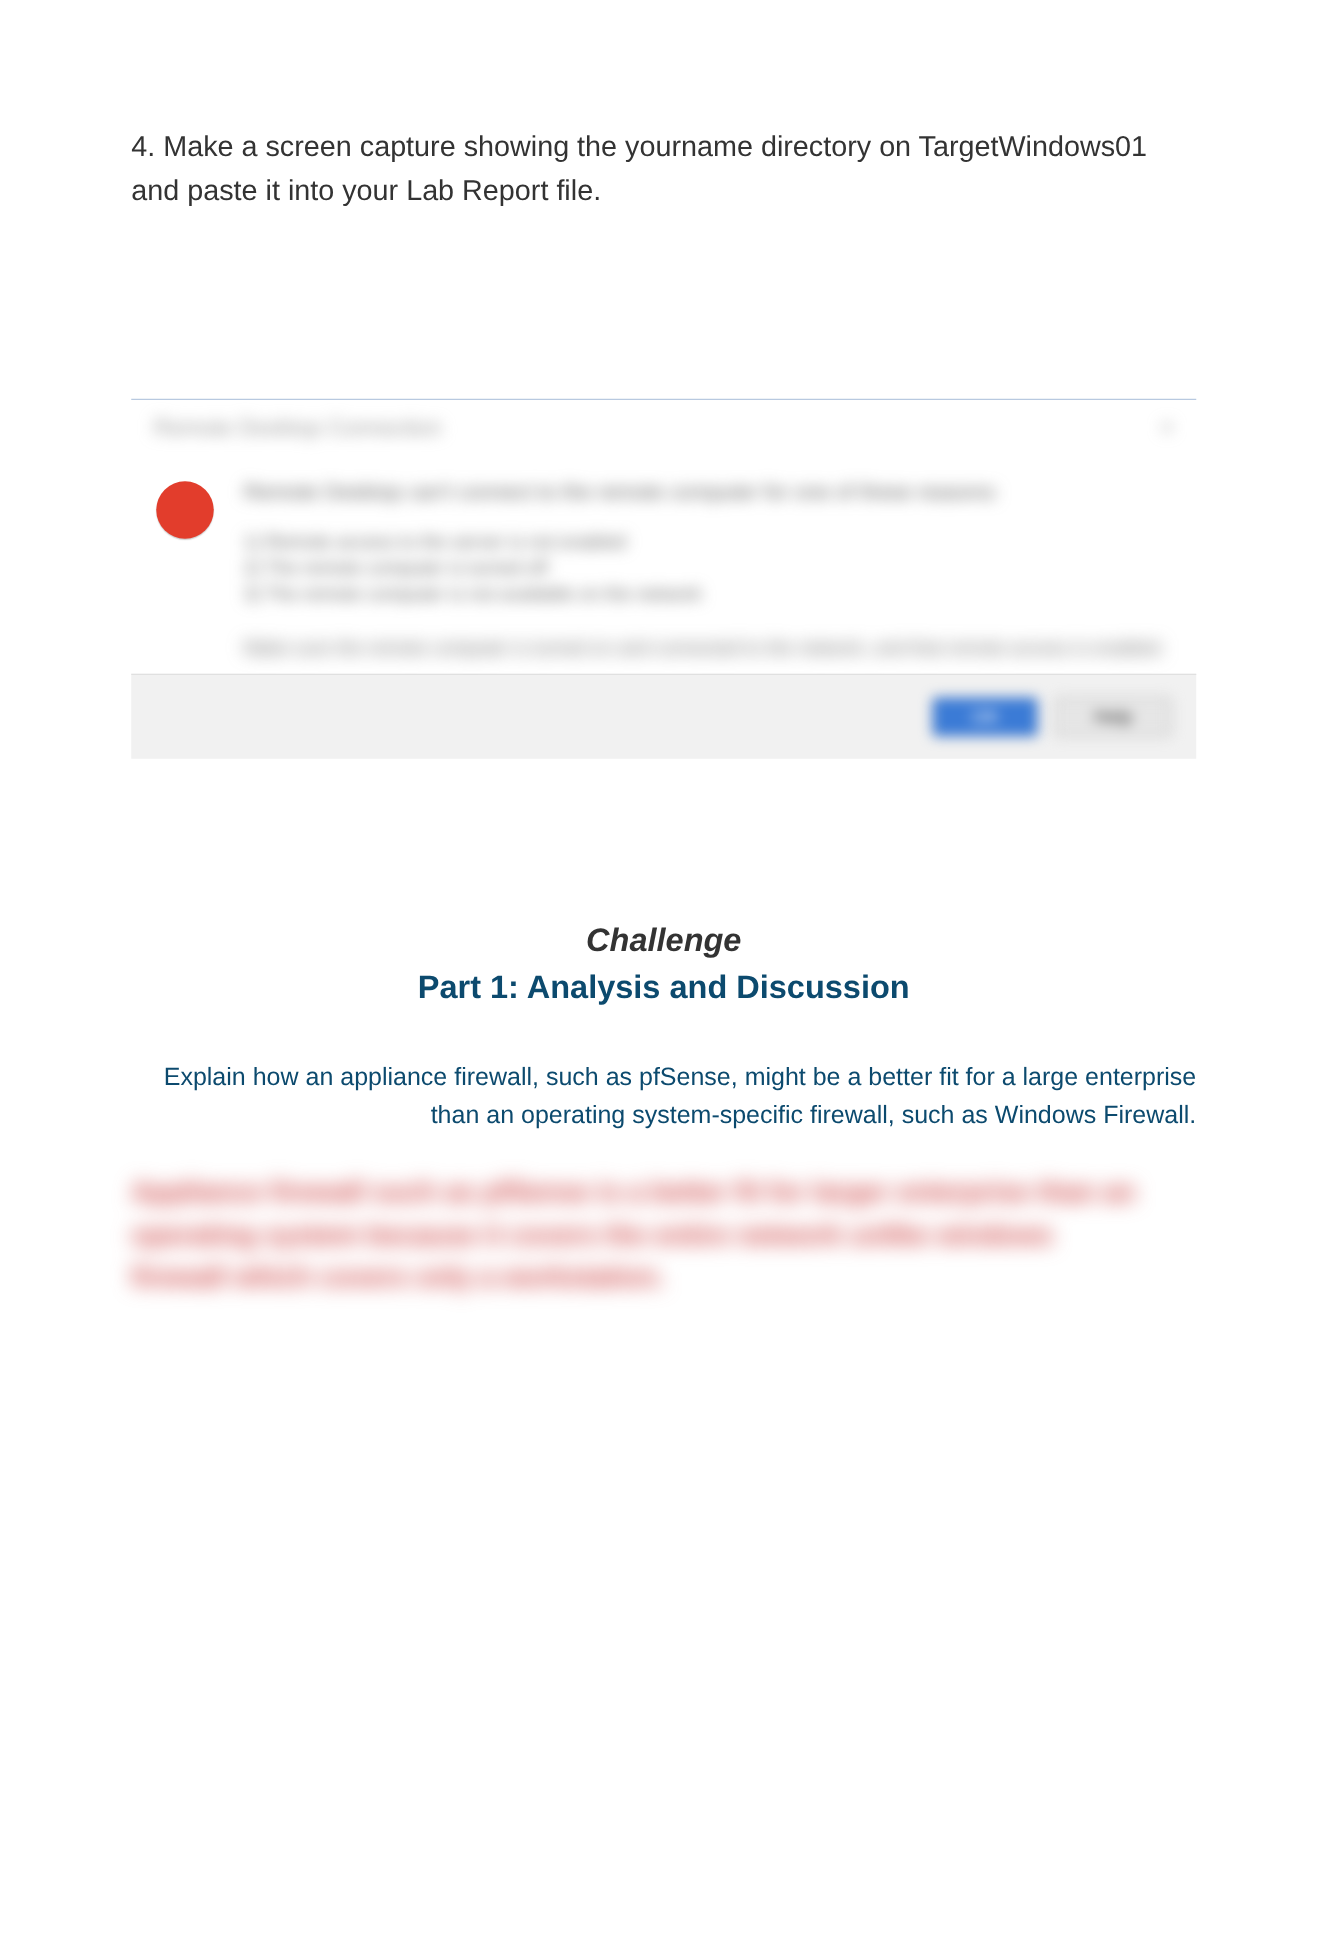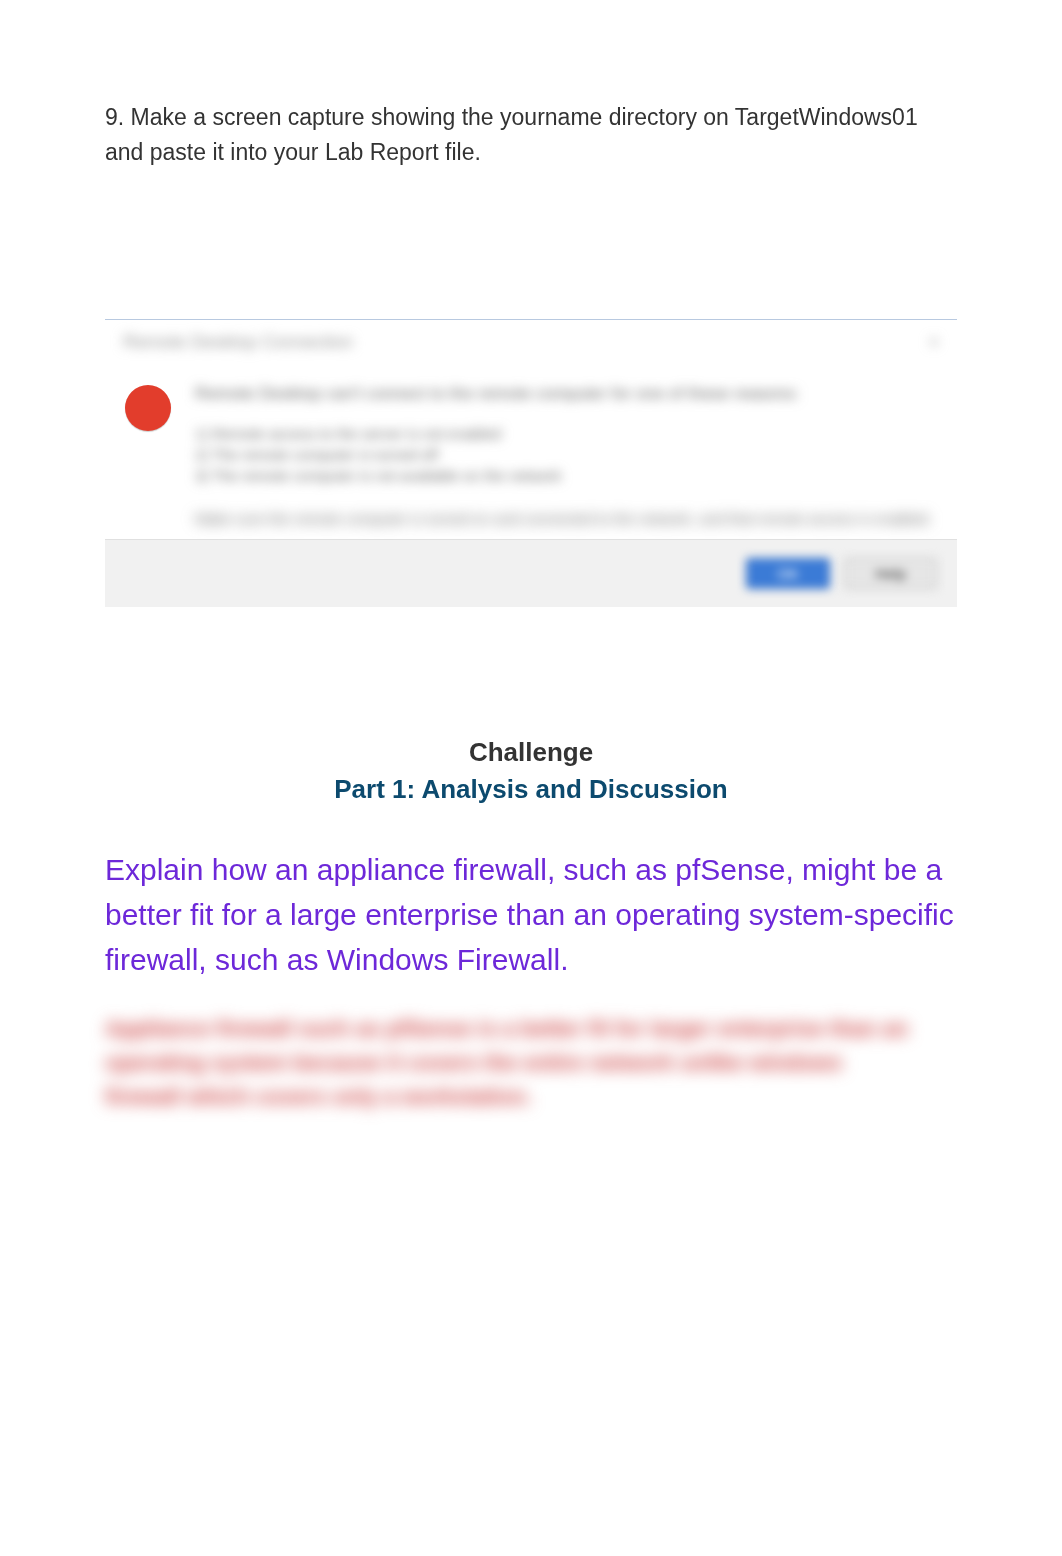--- a/index.html
+++ b/index.html
@@ -111,45 +111,47 @@
     }
     .section-headings {
       text-align: center;
       margin-bottom: 42px;
     }
     .section-title {
       font-size: 26px;
       font-weight: 700;
       color: #333;
       margin-bottom: 6px;
+      font-style: italic;
     }
     .section-subtitle {
       font-size: 26px;
       font-weight: 700;
       color: #0c4a6e;
     }
     .question-text {
-      font-size: 30px;
+      font-size: 20px;
       line-height: 1.5;
-      color: #6d28d9;
+      color: #0c4a6e;
       margin-bottom: 30px;
+      text-align: right;
     }
     .answer-blurred {
       font-size: 22px;
       font-weight: 700;
       line-height: 1.55;
       color: #c44;
       filter: blur(8px);
       max-width: 95%;
     }
   </style>
 </head>
 <body>
 
-<div class="instruction-text">9. Make a screen capture showing the yourname directory on TargetWindows01 and paste it into your Lab Report file.</div>
+<div class="instruction-text">4. Make a screen capture showing the yourname directory on TargetWindows01 and paste it into your Lab Report file.</div>
 
 <div class="dialog-container">
   <div class="dialog-titlebar">
     <span class="dialog-title">Remote Desktop Connection</span>
     <span class="dialog-close">×</span>
   </div>
   <div class="dialog-body">
     <div class="error-icon"></div>
     <div class="dialog-content">
       <div class="error-heading">Remote Desktop can't connect to the remote computer for one of these reasons:</div>

